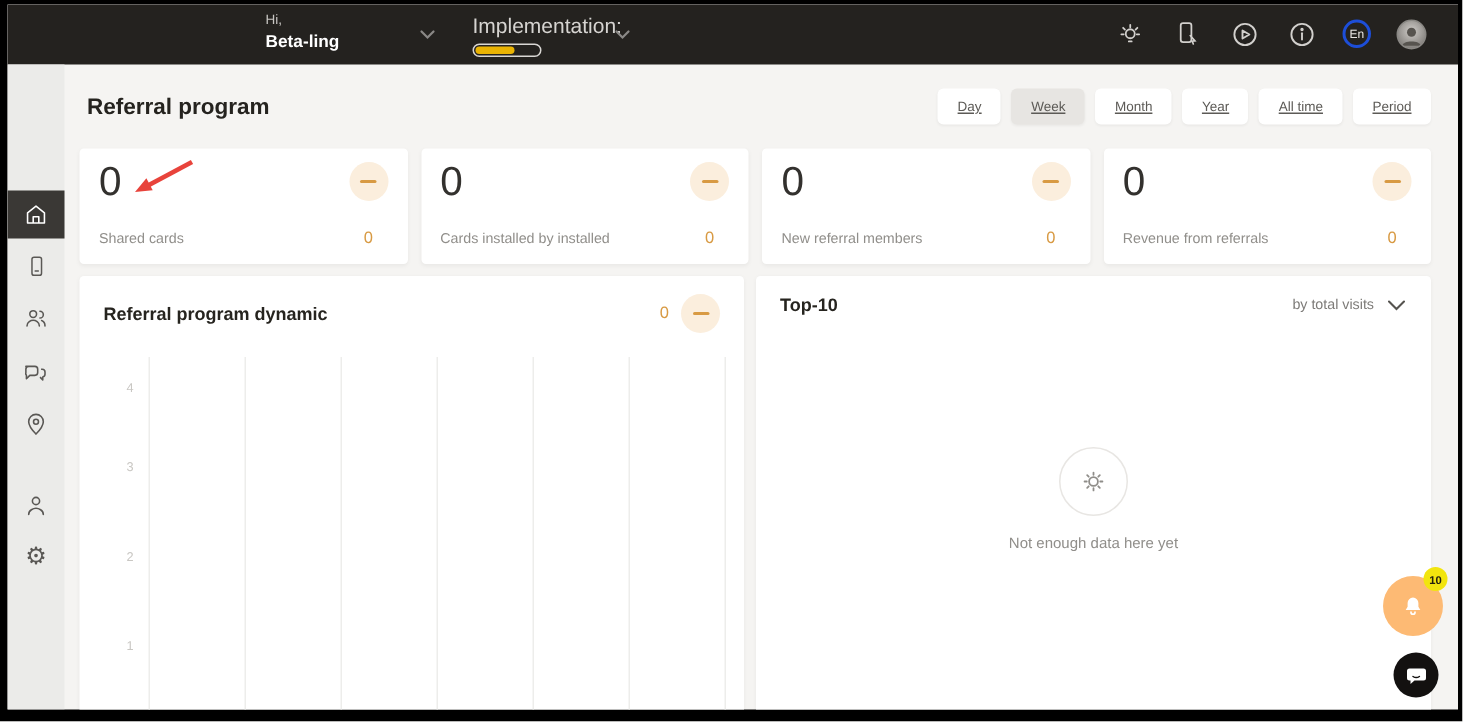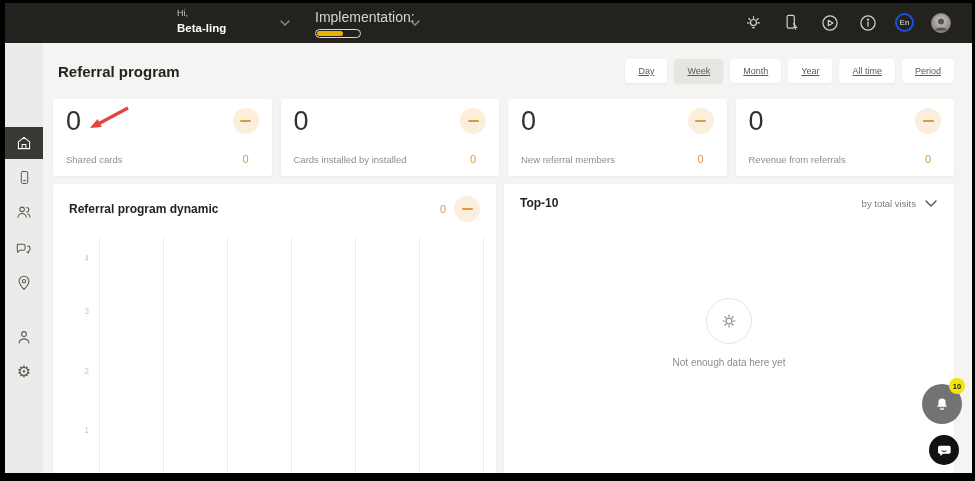--- a/index.html
+++ b/index.html
@@ -58,21 +58,21 @@
   .gridline { position:absolute; top:0; bottom:-12px; width:1px; background:#ededeb; }
   .ytick { position:absolute; left:4px; width:16px; text-align:right; font-size:8.5px; color:#c9c7c3; }
   .sort-label { font-size:9.5px; color:#7d7b78; }
   .empty-state { text-align:center; margin-top:88px; }
   .empty-circle { width:46px; height:46px; border:1px solid #e8e6e3; border-radius:50%; display:inline-flex; align-items:center; justify-content:center; }
   .empty-text { margin-top:13px; font-size:10px; color:#908e8a; }
 
   
   .annotation-arrow { position:absolute; left:78px; top:98px; z-index:30; }
   .overview-pill { position:absolute; left:38px; top:436px; z-index:40; background:#0b0b0b; color:#fff; font-size:12px; padding:7px 17px; border-radius:15px; cursor:pointer; }
-  .bell-btn { position:absolute; left:917px; top:381px; width:40px; height:40px; border-radius:50%; background:#737373; z-index:40; display:flex; align-items:center; justify-content:center; cursor:pointer; }
+  .bell-btn { position:absolute; left:917px; top:381px; width:40px; height:40px; border-radius:50%; background:#fdba74; z-index:40; display:flex; align-items:center; justify-content:center; cursor:pointer; }
   .bell-badge { position:absolute; left:27px; top:-6px; width:16px; height:16px; border-radius:50%; background:#f2e50e; color:#23210f; font-size:7.5px; font-weight:700; display:flex; align-items:center; justify-content:center; }
   .chat-btn { position:absolute; left:924px; top:432px; width:30px; height:30px; border-radius:50%; background:#131110; z-index:40; display:flex; align-items:center; justify-content:center; cursor:pointer; }
 </style>
 </head>
 <body>
 
 <div class="frame">
 <div class="viewport">
 
   <div class="topbar">

